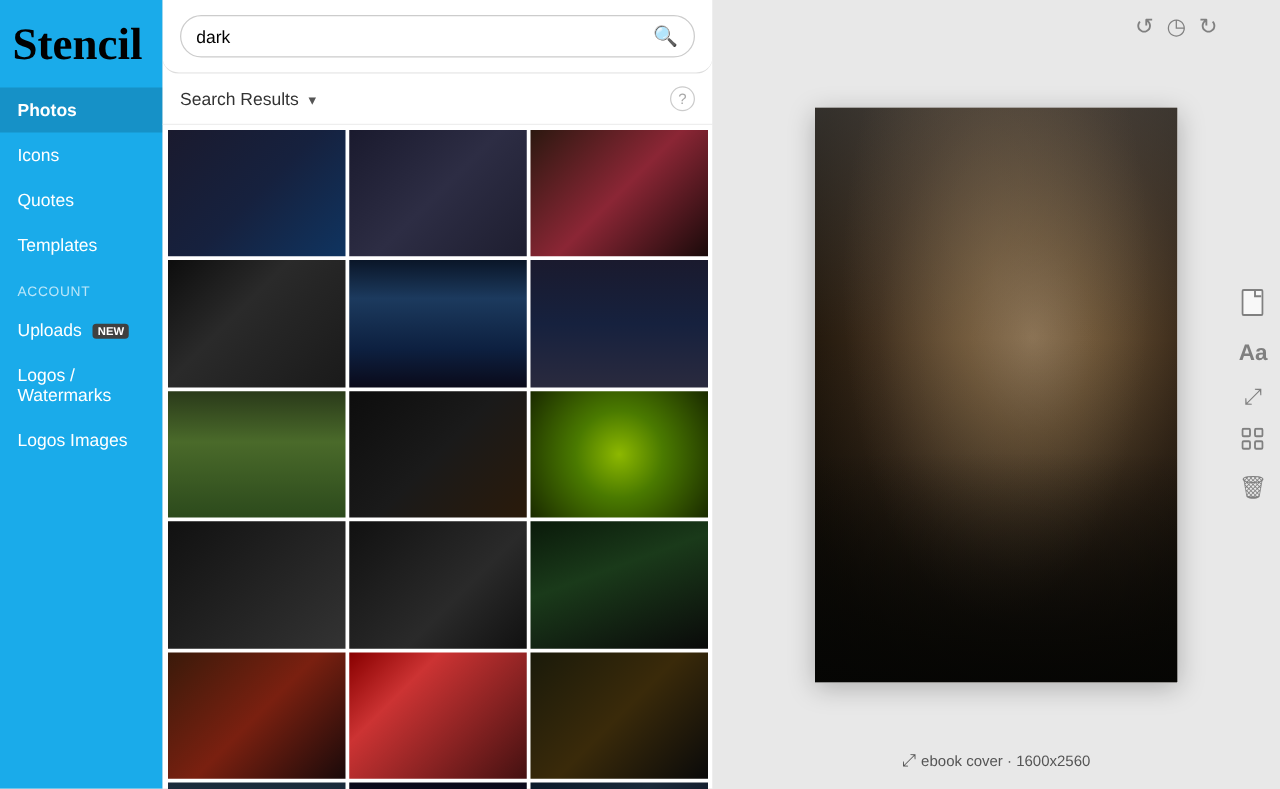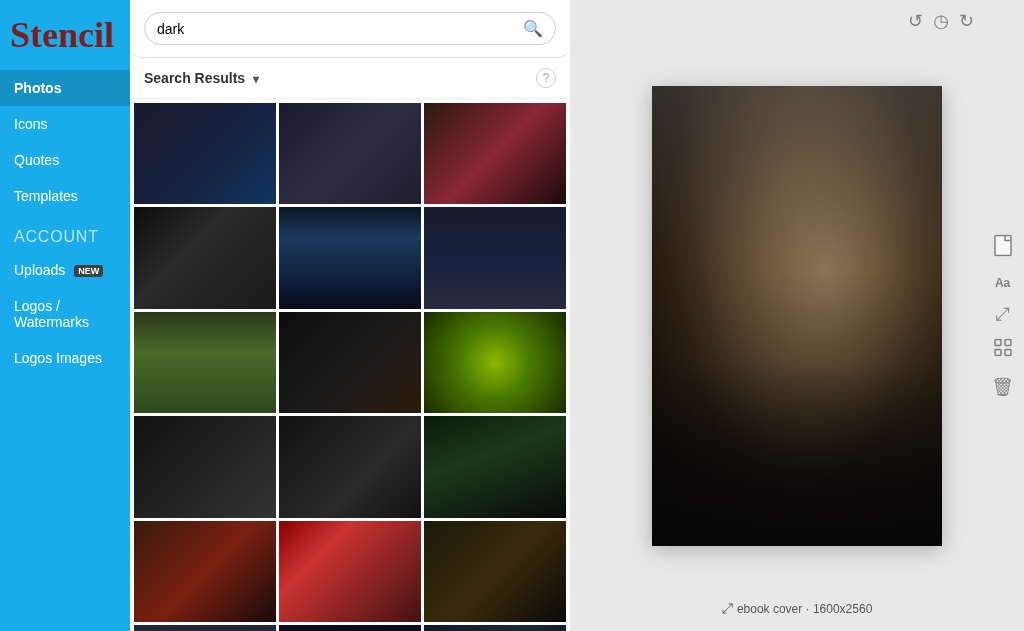--- a/index.html
+++ b/index.html
@@ -16,42 +16,42 @@
     }
     #logo-area {
       padding: 14px 10px 14px 10px;
       height: 70px;
       display: flex;
       align-items: center;
     }
     #logo-text {
       font-family: 'Brush Script MT', cursive;
       font-size: 36px;
-      color: #7f1d1d;
+      color: #000000;
       font-weight: bold;
     }
     .nav-section {
       display: flex;
       flex-direction: column;
     }
     .nav-item {
       padding: 10px 14px;
       color: white;
       font-size: 14px;
       cursor: pointer;
       border-radius: 0;
     }
     .nav-item.active {
       background: rgba(0,0,0,0.15);
       font-weight: bold;
     }
     .section-label {
       padding: 14px 14px 6px 14px;
       color: rgba(255,255,255,0.7);
-      font-size: 16px;
+      font-size: 11px;
       text-transform: uppercase;
       letter-spacing: 0.05em;
     }
     .new-badge {
       display: inline-block;
       background: #404040;
       color: white;
       font-size: 9px;
       padding: 1px 4px;
       border-radius: 3px;
@@ -105,21 +105,21 @@
     
     #results-header {
       display: flex;
       align-items: center;
       padding: 10px 14px;
       border-bottom: 1px solid #eee;
     }
     .results-title {
       font-size: 14px;
       color: #333;
-      font-weight: 700;
+      font-weight: 400;
       cursor: pointer;
     }
     .chevron-icon {
       margin-left: 4px;
       font-size: 12px;
       color: #555;
     }
     .help-icon {
       margin-left: auto;
       color: #aaa;
@@ -350,21 +350,21 @@
       <span class="toolbar-icon" title="Redo">↻</span>
     </div>
 
     <div id="right-tools">
       <span class="tool-icon" title="Page">
         <svg width="18" height="22" viewBox="0 0 18 22" fill="none" xmlns="http://www.w3.org/2000/svg">
           <rect x="1" y="1" width="16" height="20" rx="1" stroke="#555" stroke-width="1.5" fill="white"></rect>
           <path d="M11 1v5h5" stroke="#555" stroke-width="1.5" fill="none"></path>
         </svg>
       </span>
-      <span class="tool-icon" title="Text" style="font-size:12px; font-weight:bold; color:#555;">Aa</span>
+      <span class="tool-icon" title="Text" style="font-size:18px; font-weight:bold; color:#555;">Aa</span>
       <span class="tool-icon" title="Resize" style="font-size:18px;">⤢</span>
       <span class="tool-icon" title="Grid">
         <svg width="18" height="18" viewBox="0 0 18 18" fill="none">
           <rect x="1" y="1" width="6" height="6" rx="1" stroke="#555" stroke-width="1.5"></rect>
           <rect x="11" y="1" width="6" height="6" rx="1" stroke="#555" stroke-width="1.5"></rect>
           <rect x="1" y="11" width="6" height="6" rx="1" stroke="#555" stroke-width="1.5"></rect>
           <rect x="11" y="11" width="6" height="6" rx="1" stroke="#555" stroke-width="1.5"></rect>
         </svg>
       </span>
       <span class="tool-icon" title="Delete" style="font-size:18px;">🗑</span>

